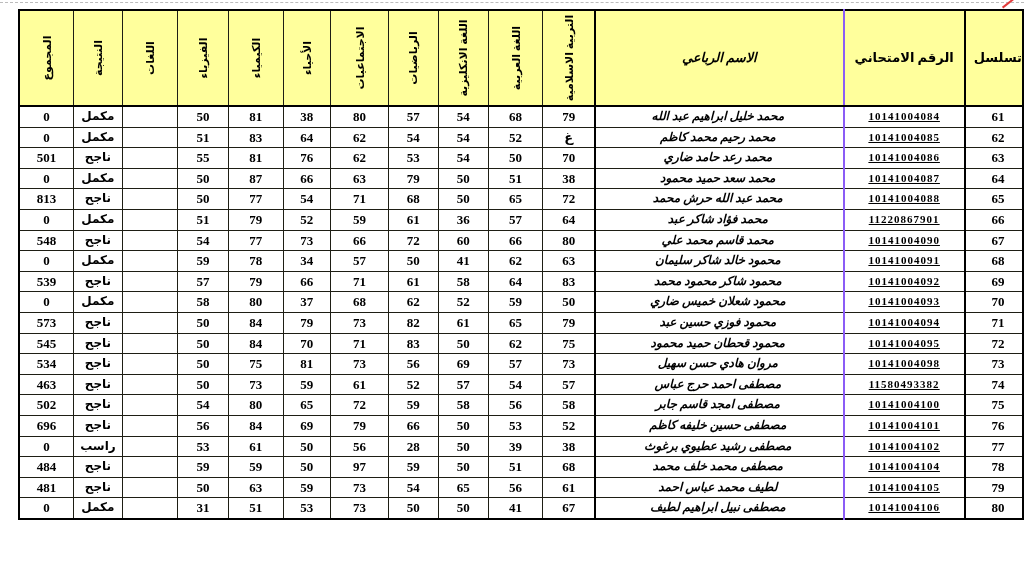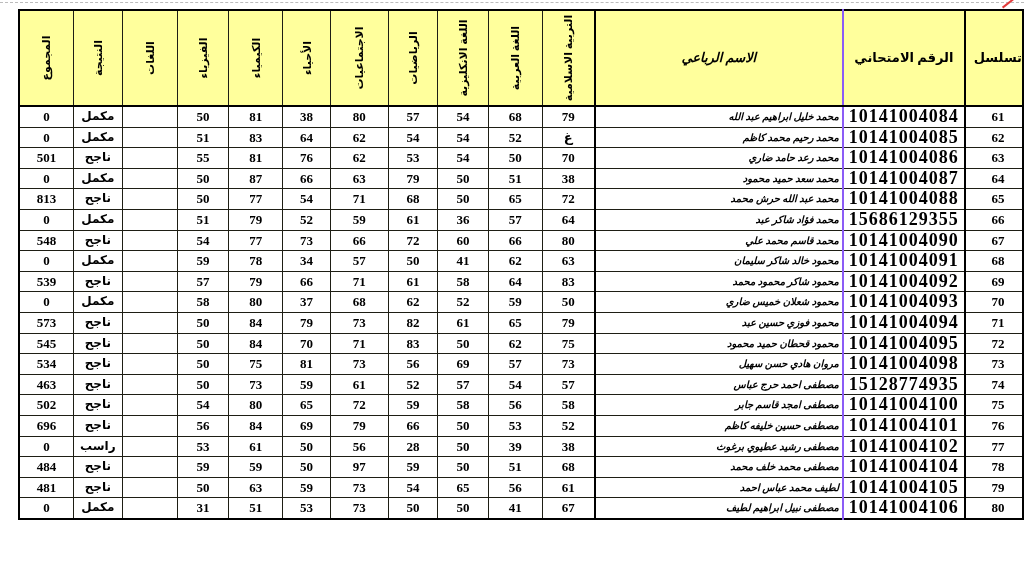--- a/index.html
+++ b/index.html
@@ -44,25 +44,24 @@
     position:absolute; top:50%; left:50%;
     transform:translate(-50%,-50%) rotate(-90deg);
     white-space:nowrap;
     font-size:11px;
   }
   tbody td {
     height:19.6px;
     font-size:13px;
     line-height:19.6px;
   }
-  td.c-exam { font-size:18px; letter-spacing:1px; }
+  td.c-exam { font-size:11px; letter-spacing:1px;text-decoration:underline; }
   td.c-name {
-    text-align:right;
     padding-right:3px;
-    font-size:10px;
+    font-size:12px;
     line-height:19.6px;
     margin-left:37px;
   }
   td.c-result { font-size:12px; }
   th.h-name, td.c-name { border-right:2px solid #8b5cf6; border-left:2px solid #000;font-style:italic; }
   th.h-serial, td.c-serial { border-left:2px solid #000;padding-left:8px; }
 </style>
 </head>
 <body>
 
@@ -202,21 +201,21 @@
         <td class="c-score">71</td>
         <td class="c-score">54</td>
         <td class="c-score">77</td>
         <td class="c-score">50</td>
         <td class="c-score"></td>
         <td class="c-score c-result">ناجح</td>
         <td class="c-score c-total">813</td>
       </tr>
       <tr>
         <td class="c-serial">66</td>
-        <td class="c-exam">15686129355</td>
+        <td class="c-exam">11220867901</td>
         <td class="c-name">محمد فؤاد شاكر عبد</td>
         <td class="c-score">64</td>
         <td class="c-score">57</td>
         <td class="c-score">36</td>
         <td class="c-score">61</td>
         <td class="c-score">59</td>
         <td class="c-score">52</td>
         <td class="c-score">79</td>
         <td class="c-score">51</td>
         <td class="c-score"></td>
@@ -330,21 +329,21 @@
         <td class="c-score">73</td>
         <td class="c-score">81</td>
         <td class="c-score">75</td>
         <td class="c-score">50</td>
         <td class="c-score"></td>
         <td class="c-score c-result">ناجح</td>
         <td class="c-score c-total">534</td>
       </tr>
       <tr>
         <td class="c-serial">74</td>
-        <td class="c-exam">15128774935</td>
+        <td class="c-exam">11580493382</td>
         <td class="c-name">مصطفى احمد حرج عباس</td>
         <td class="c-score">57</td>
         <td class="c-score">54</td>
         <td class="c-score">57</td>
         <td class="c-score">52</td>
         <td class="c-score">61</td>
         <td class="c-score">59</td>
         <td class="c-score">73</td>
         <td class="c-score">50</td>
         <td class="c-score"></td>

